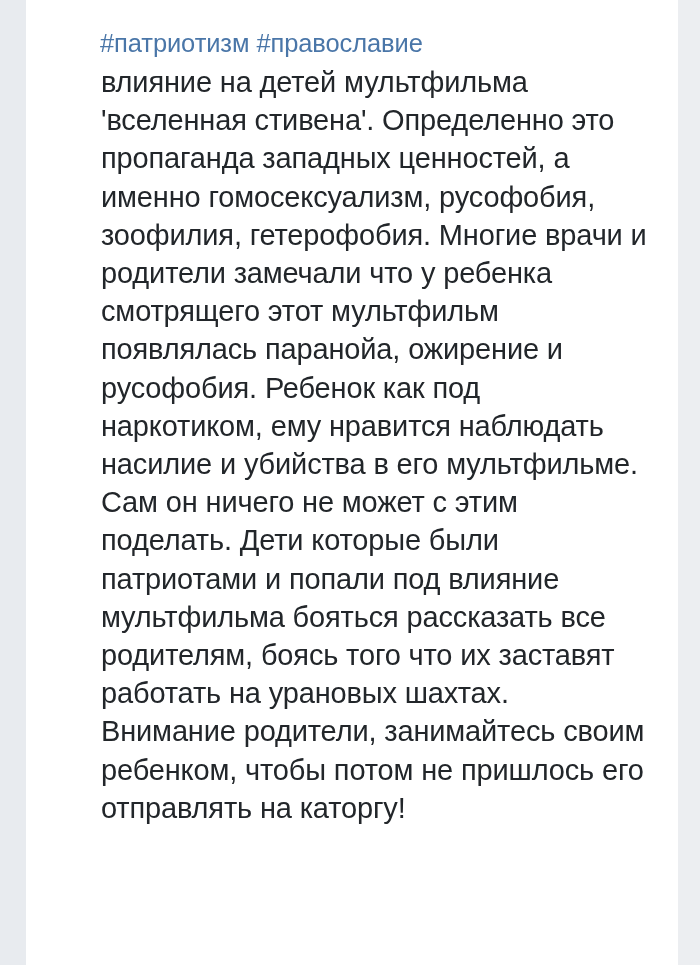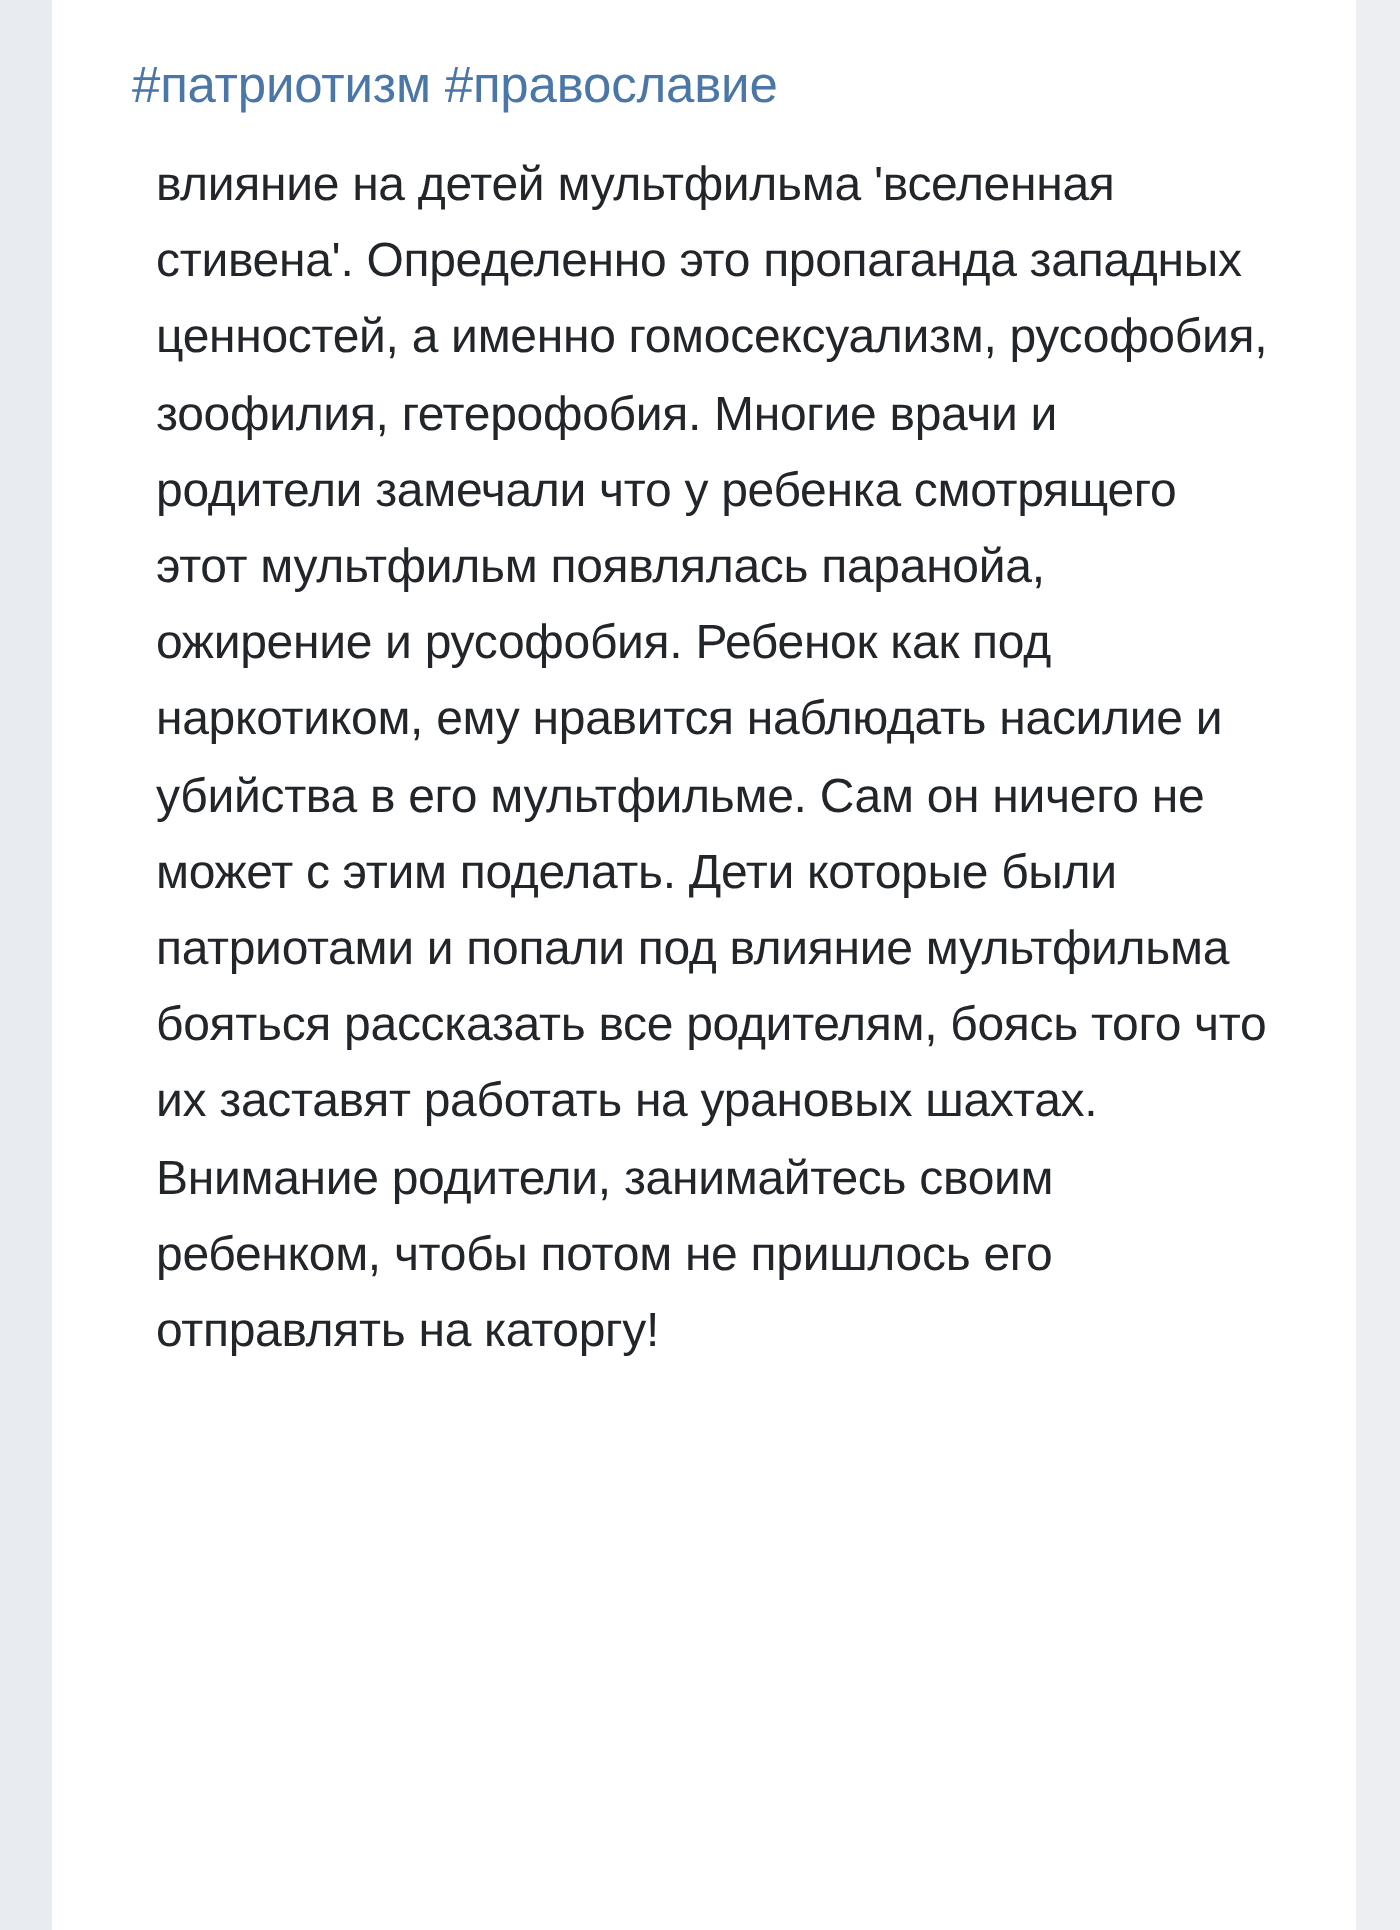--- a/index.html
+++ b/index.html
@@ -11,21 +11,21 @@
     height: 965px;
     background: #ffffff;
     font-family: "Liberation Sans", sans-serif;
     overflow: hidden;
   }
   .post {
     position: relative;
     width: 700px;
     height: 965px;
     box-sizing: border-box;
-    padding: 24px 52px 0 66px;
+    padding: 24px 52px 0 100px;
     background: #ffffff;
   }
   .edge-left {
     position: absolute;
     left: 0;
     top: 0;
     width: 26px;
     height: 965px;
     background: #e8ebef;
   }
@@ -48,24 +48,24 @@
     font-weight: 400;
     margin: 0 0 1px 0;
     letter-spacing: -0.1px;
   }
   .hashtag {
     color: #4a76a8;
     text-decoration: none;
   }
   .text {
     color: #22262a;
-    font-size: 24px;
+    font-size: 29px;
     line-height: 38.2px;
     font-weight: 400;
-    margin: 12px;
+    margin: 1px;
     letter-spacing: -0.15px;
     white-space: pre-wrap;
     word-wrap: break-word;
   }
 </style>
 </head>
 <body>
 
 <div class="post">
   <div class="edge-left"></div>

